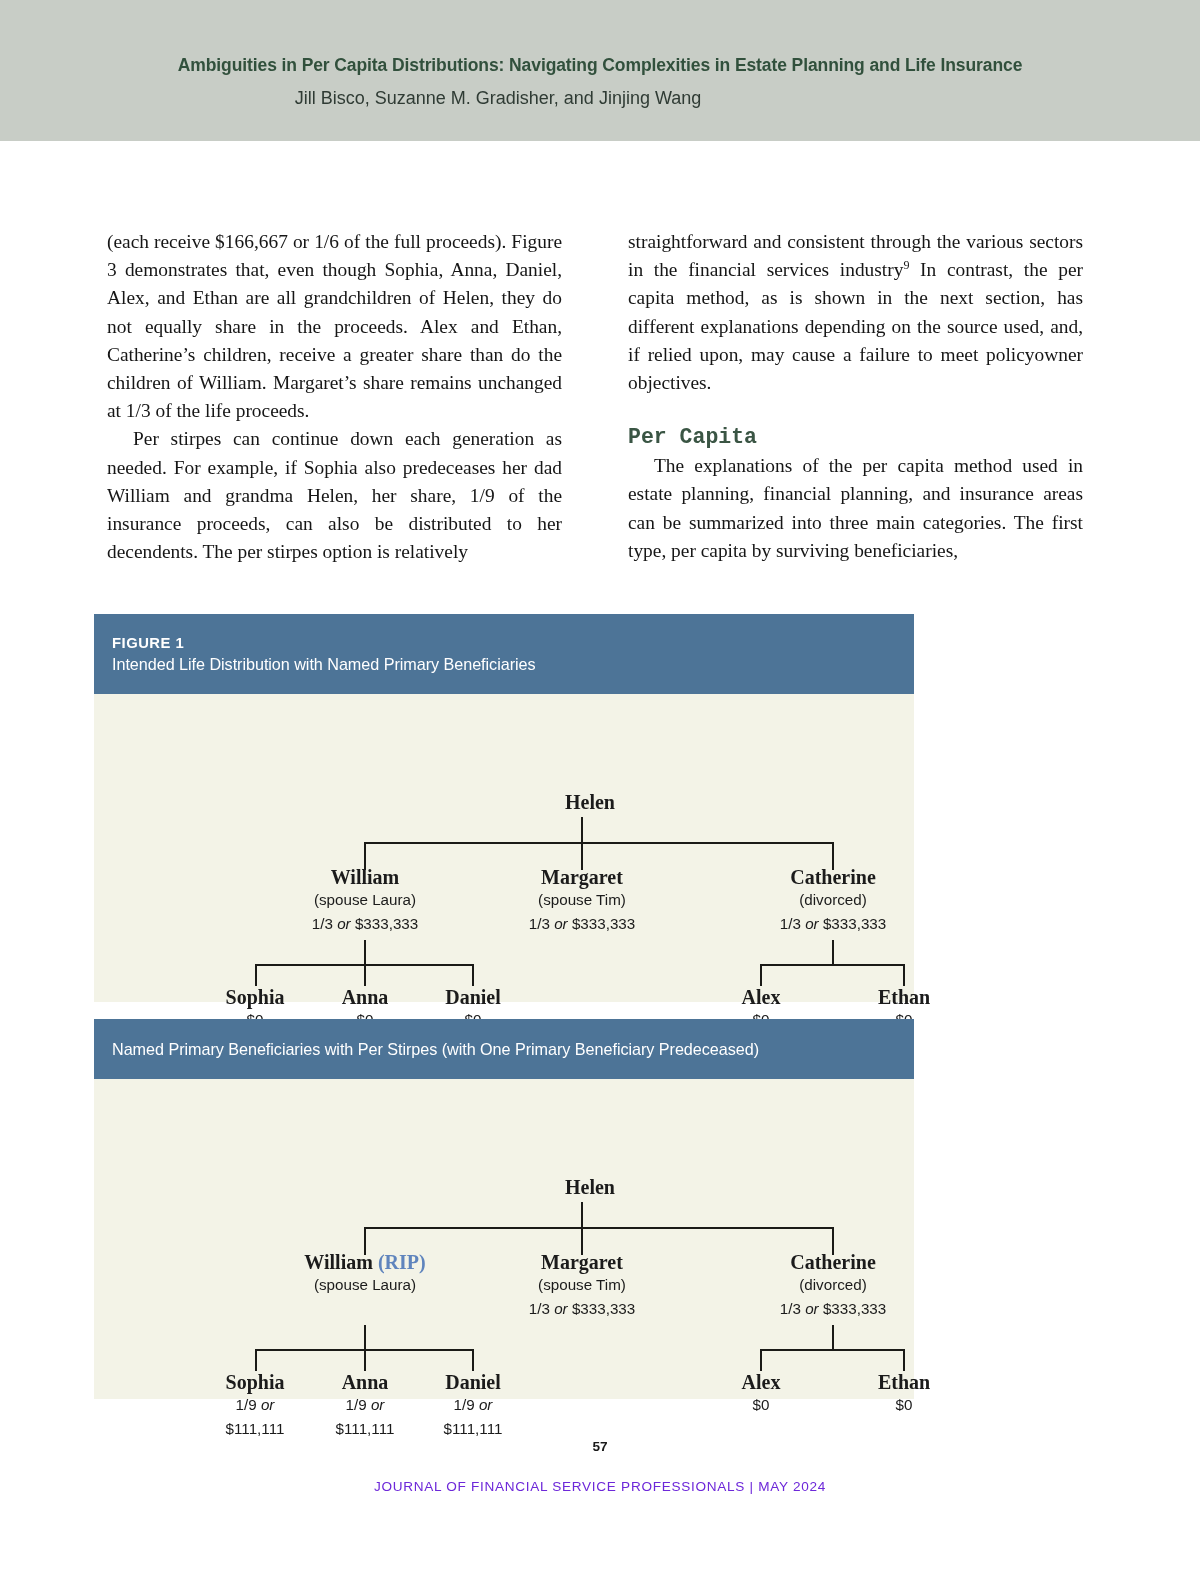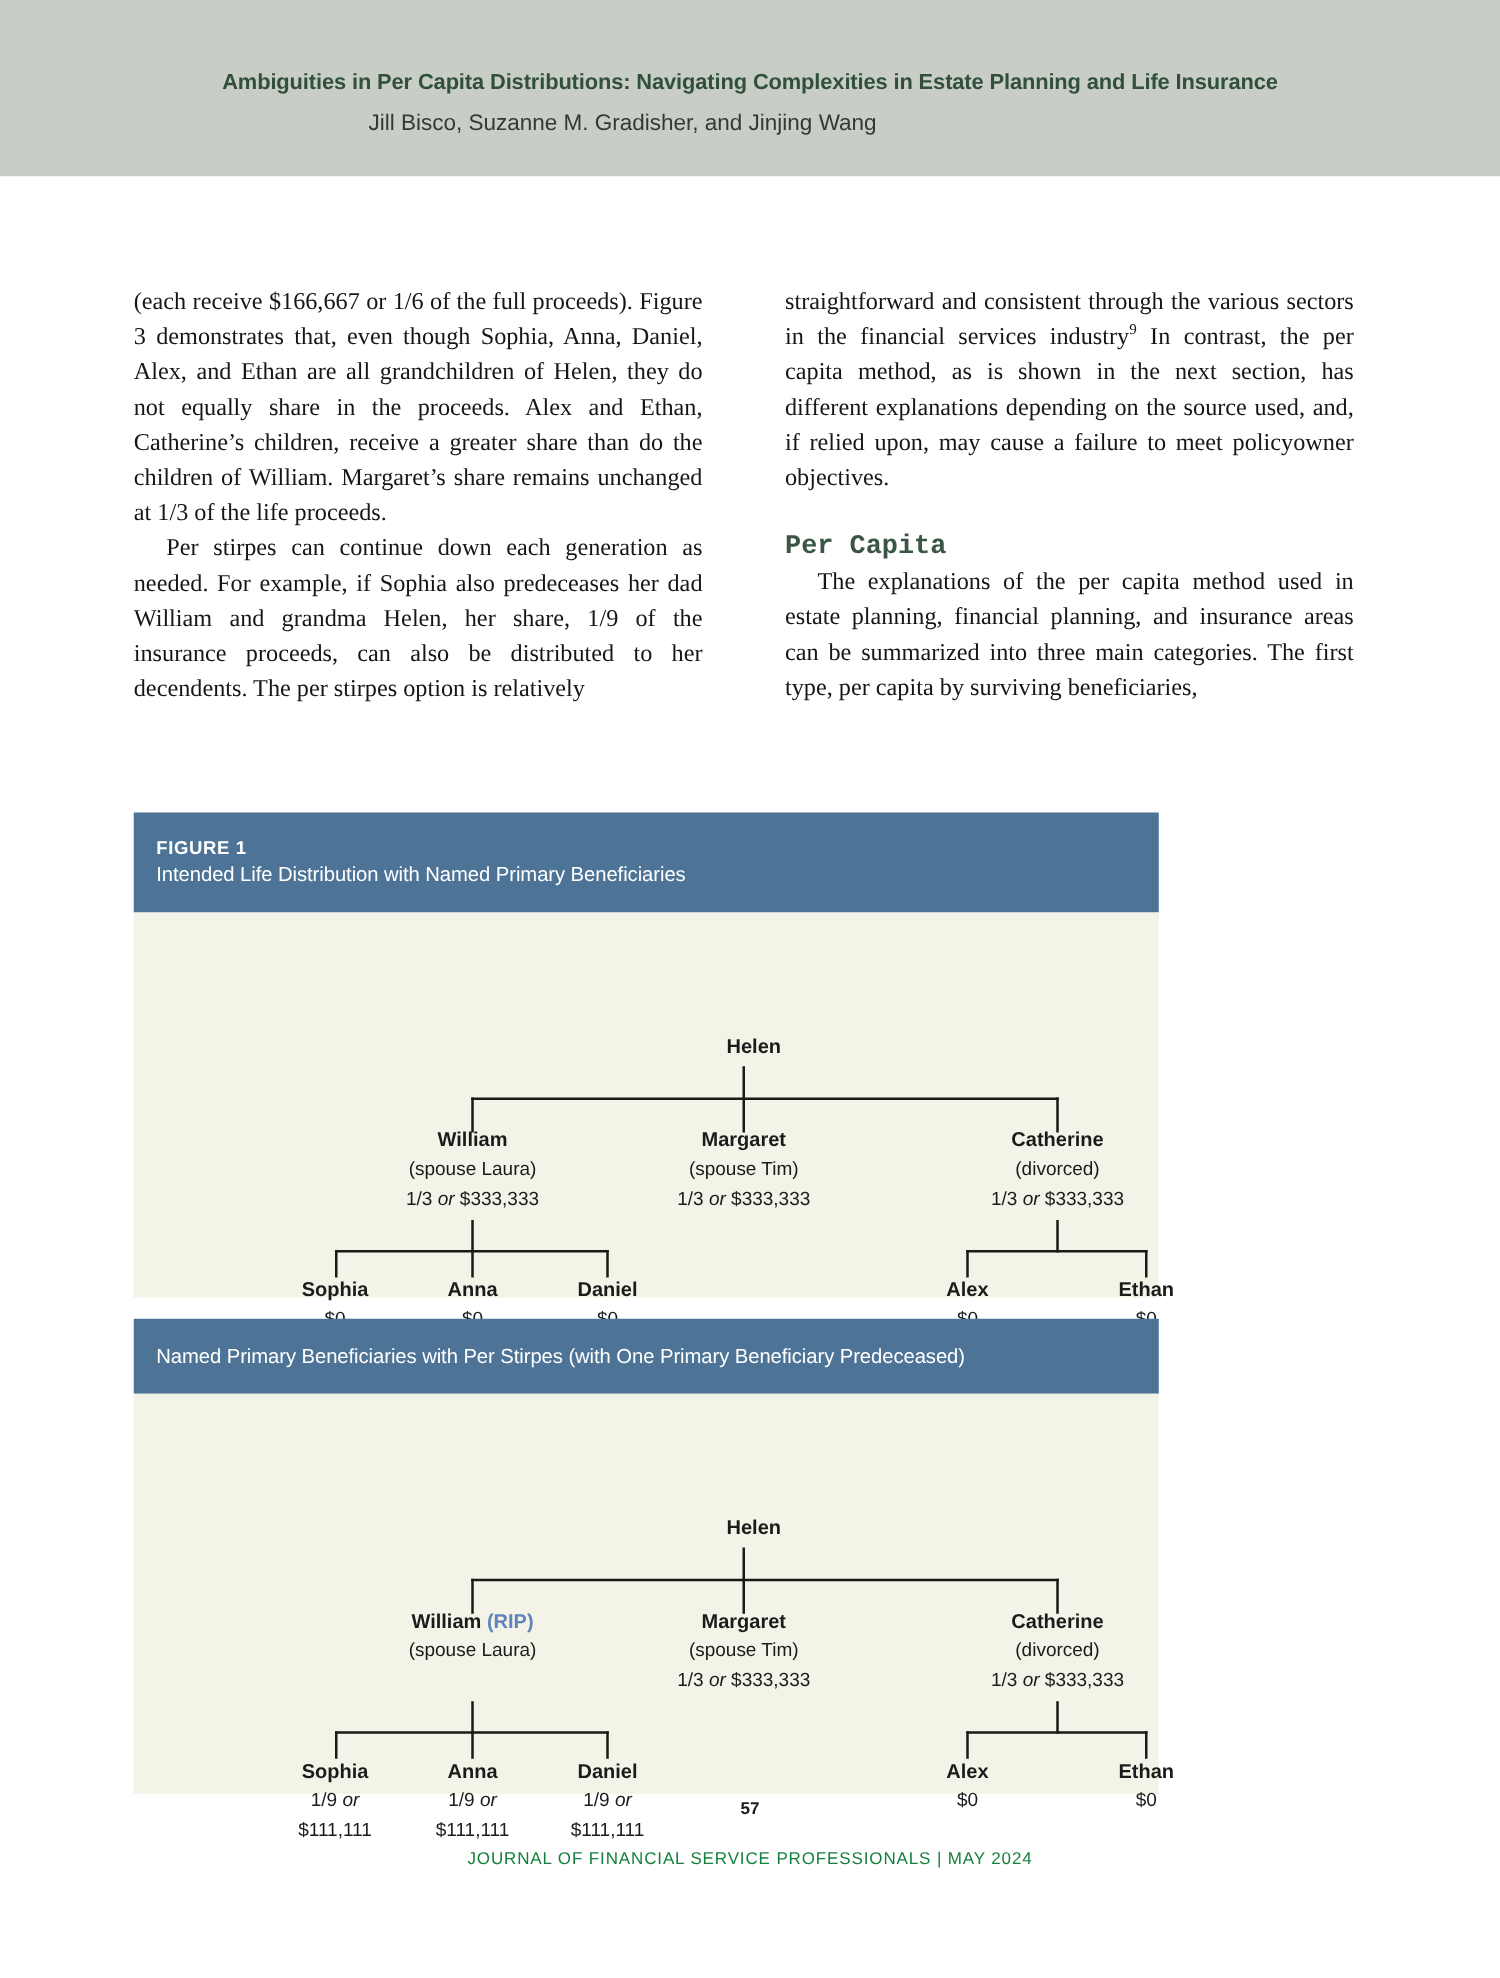--- a/index.html
+++ b/index.html
@@ -68,23 +68,22 @@
     font-size: 21.5px;
     line-height: 28px;
     color: #3a5544;
     margin: 26px 0 1px 0;
   }
   sup { font-size: 0.62em; vertical-align: super; line-height: 0; }
 
   
   .figure {
     position: absolute;
-    left: 107px;
+    left: 94px;
     width: 820px;
-    margin-top: 36px;
   }
   .fig-header {
     background: #4d7497;
     color: #ffffff;
     padding: 19px 18px 18px 18px;
     font-family: "Liberation Sans", sans-serif;
     box-sizing: border-box;
   }
   .fig-num {
     font-weight: bold;
@@ -105,42 +104,43 @@
   
   .node {
     position: absolute;
     text-align: center;
     font-family: "Liberation Sans", sans-serif;
     color: #1b1b1b;
     white-space: nowrap;
   }
   .node .nm {
     font-weight: bold;
-    font-size: 16px;
+    font-size: 20px;
     line-height: 22px;
+    font-family: Liberation Serif, serif;
   }
   .node .sub {
     font-size: 15.2px;
     line-height: 24px;
   }
   .node .sub i { font-style: italic; }
   .rip { color: #5f84bd; text-align: right; }
 
   .ln { position: absolute; background: #1a1a17; }
   .ln.v { width: 2px; }
   .ln.h { height: 2px; }
 
   
   .footer-line {
     position: absolute;
     left: 0;
     width: 1200px;
     text-align: center;
     font-family: "Liberation Sans", sans-serif;
-    color: #15803d;
+    color: #6d28d9;
   }
   .footer-journal { top: 1479px; font-size: 13.6px; letter-spacing: 0.7px; }
   .footer-page    { top: 1439px; font-size: 13.6px; font-weight: bold; color: #1a1a1a; }
 </style>
 </head>
 <body>
 
 <div class="page-head-band"></div>
 <div class="page-head-title">Ambiguities in Per Capita Distributions: Navigating Complexities in Estate Planning and Life Insurance</div>
 <div class="page-head-authors">Jill Bisco, Suzanne M. Gradisher, and Jinjing Wang</div>

